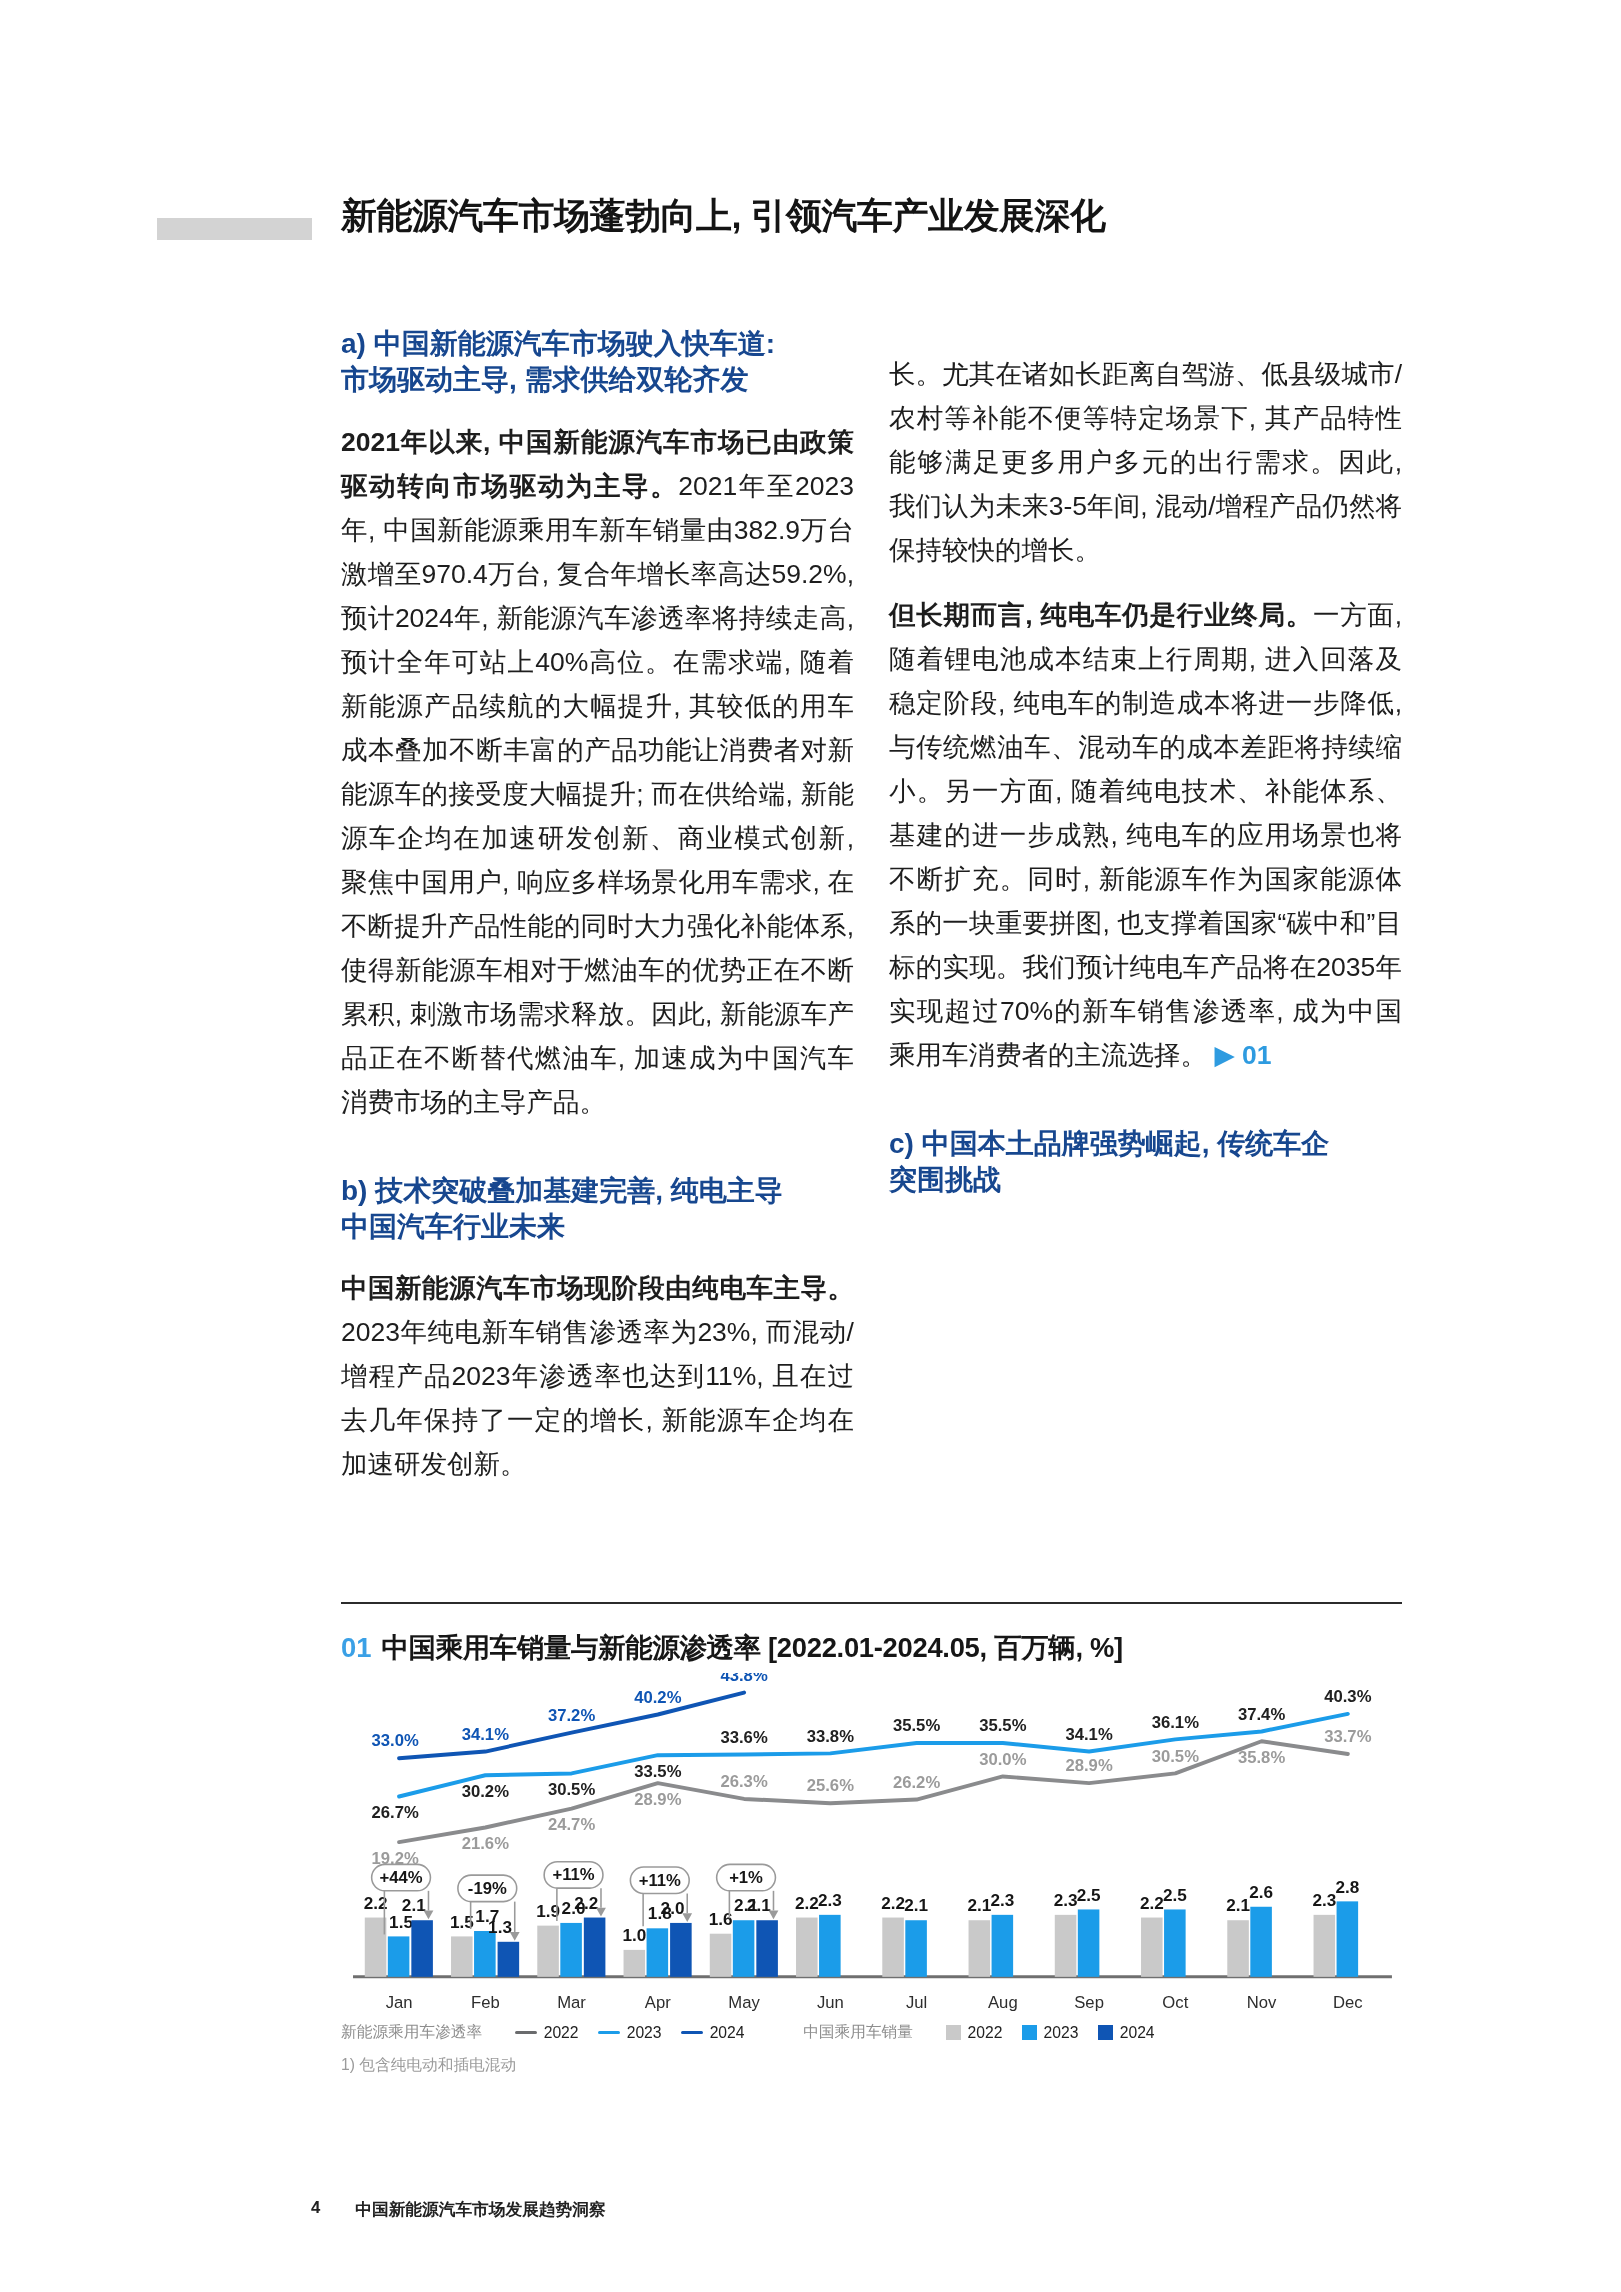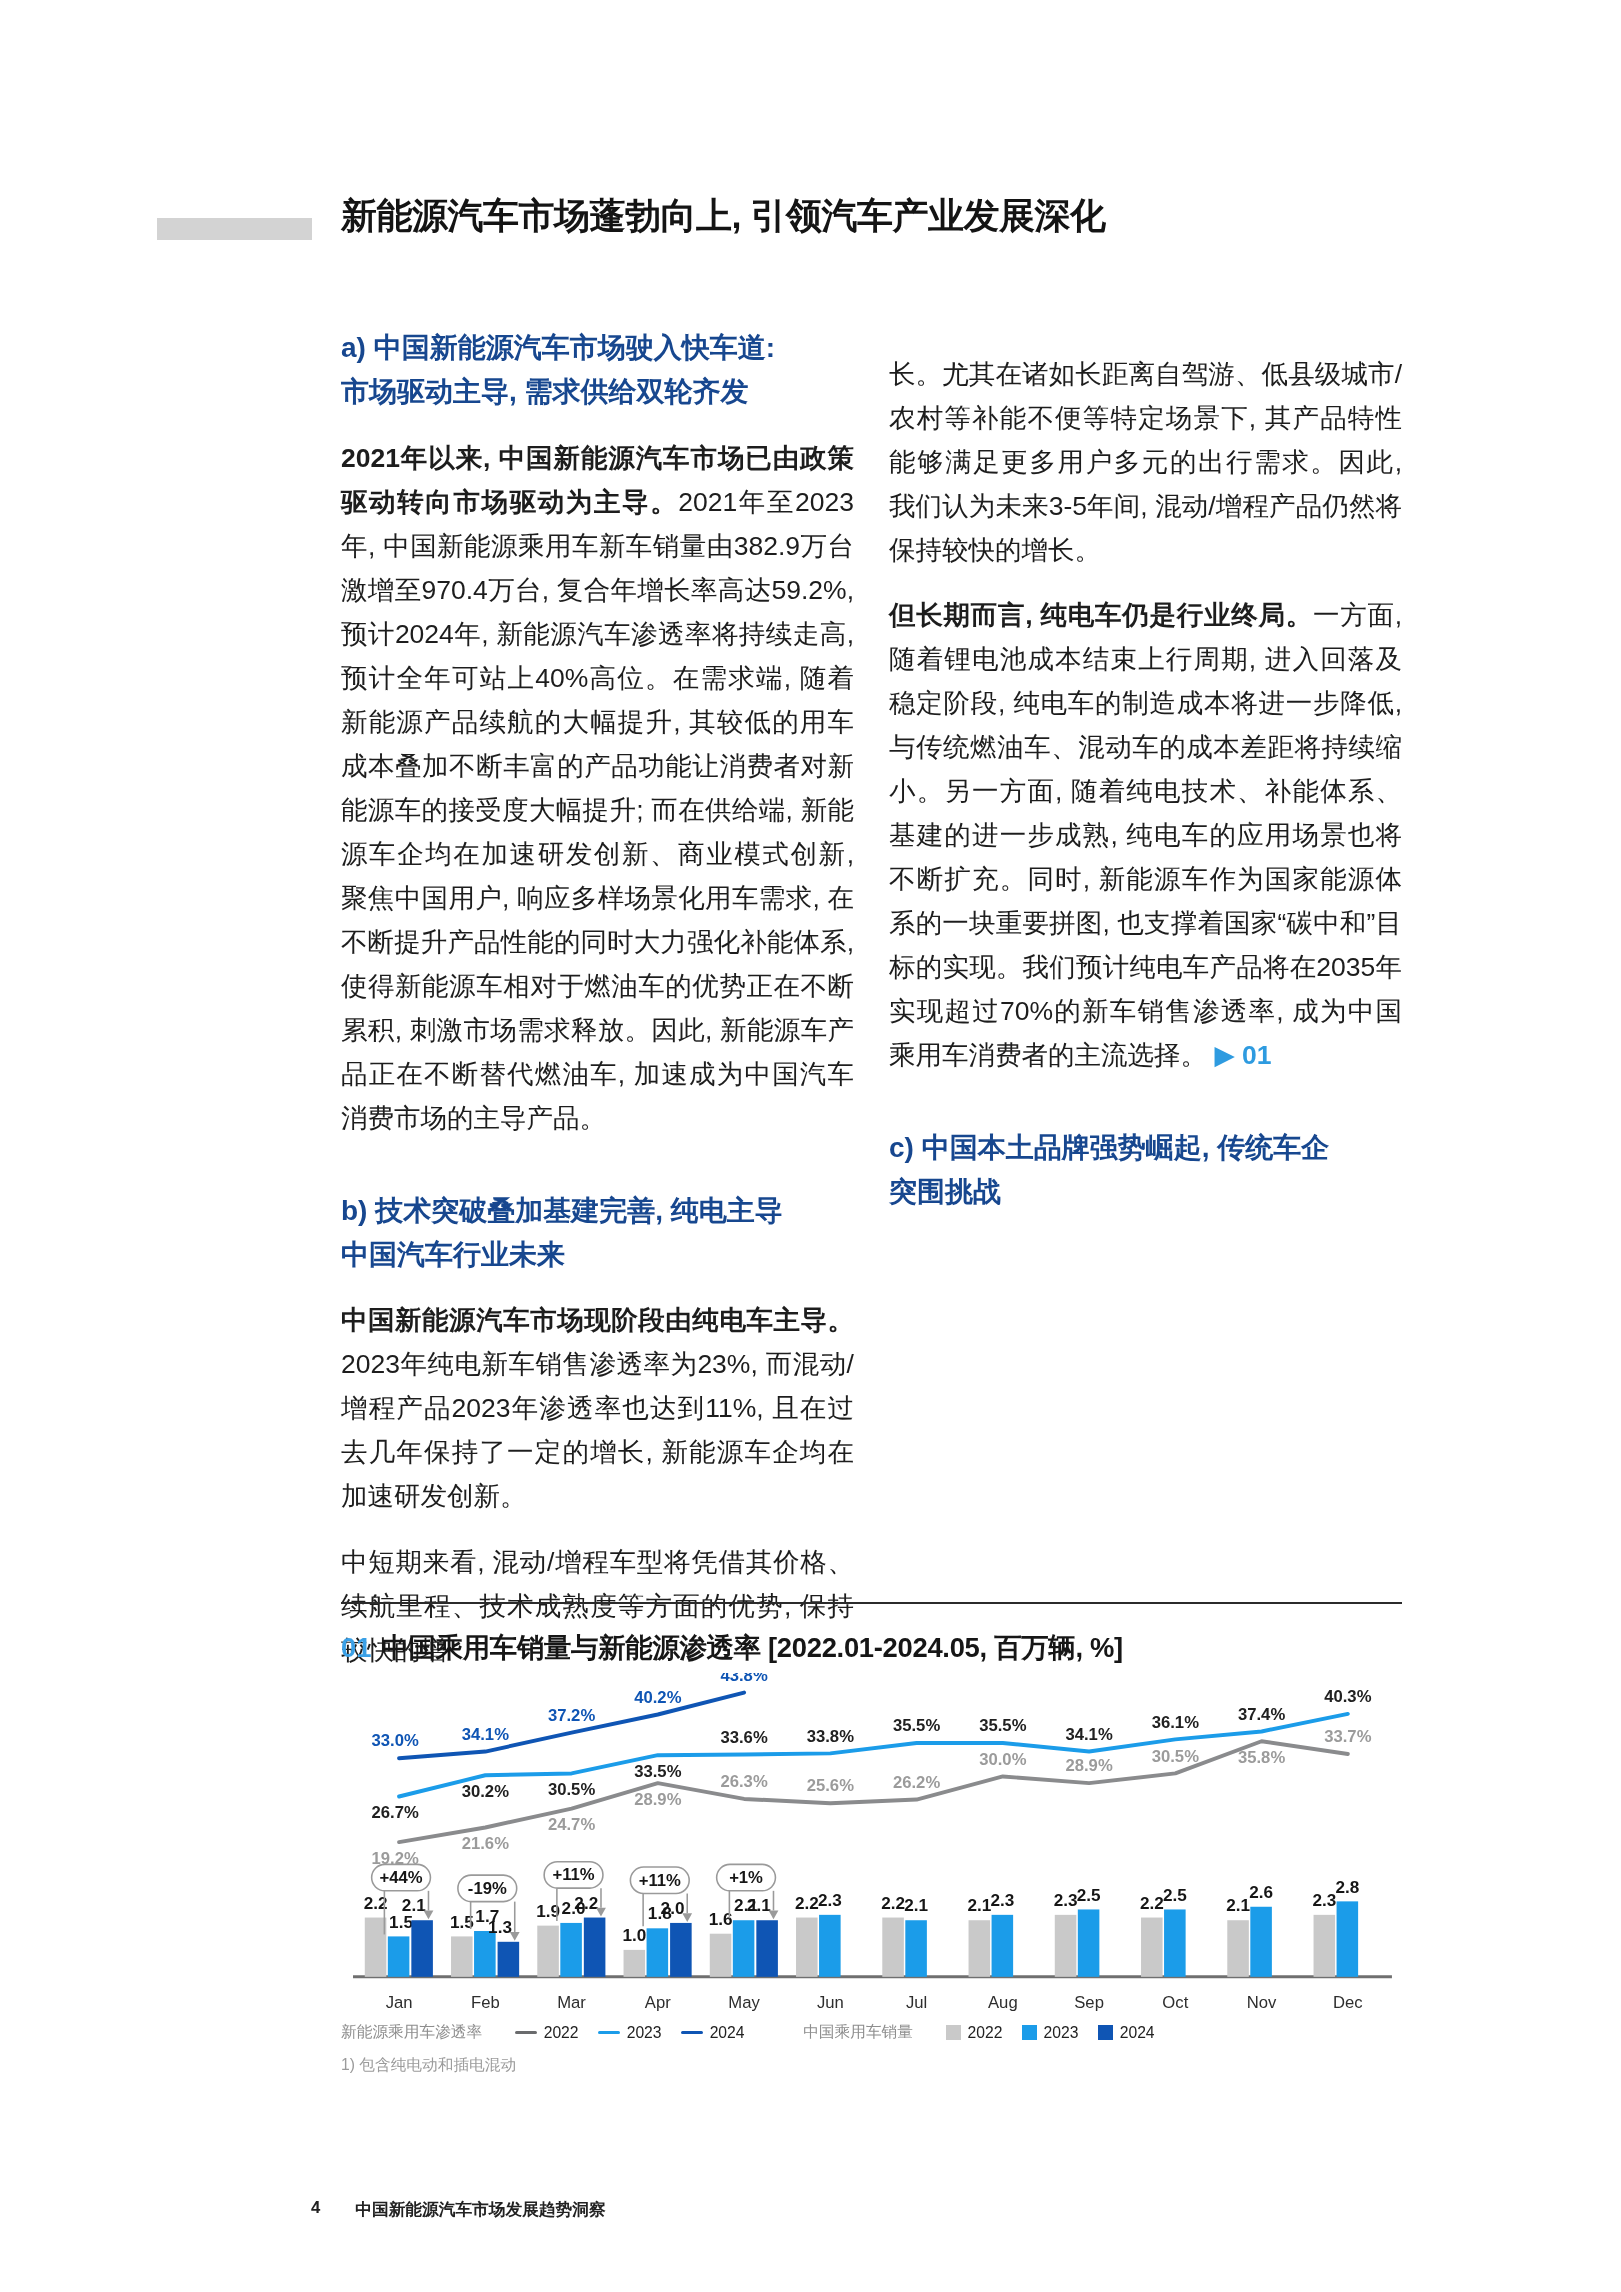--- a/index.html
+++ b/index.html
@@ -10,21 +10,21 @@
   }
   .header-bar { position:absolute; left:157px; top:218px; width:155px; height:21.6px; background:#d3d3d3; }
   .page-title { position:absolute; left:341px; top:192px; width:1176px; font-size:36px; font-weight:bold; color:#141414; letter-spacing:-0.5px; }
 
   .columns { position:absolute; left:341px; top:326px; width:1061px; display:flex; gap:35px; }
   .col { width:513px; font-size:26.5px; line-height:44px; text-align:justify; color:#1d1d1d; }
   .col-right { padding-top:25.5px; }
   .col p { margin:0 0 21.6px 0; }
   .col p.cont { margin-bottom:0; }
   h2.sec {
-    color:#17478f; font-size:28px; line-height:44px; font-weight:bold;
+    color:#17478f; font-size:28px; line-height:36px; font-weight:bold;
     margin:49px 0 21.6px 0; white-space:pre-line; text-align:left;
   }
   h2.sec.first { margin-top:0; }
   .lead { font-weight:bold; }
   .ref-marker { color:#2e9be0; font-weight:bold; white-space:nowrap; }
 
   .chart-panel { position:absolute; left:341px; top:1602px; width:1061px; border-top:2px solid #2b2b2b; }
   .chart-head { display:flex; gap:10px; align-items:baseline; margin-top:25.5px; }
   .chart-index { color:#3aa0e6; font-size:27.4px; font-weight:bold; }
   .chart-title { font-size:27.4px; font-weight:bold; color:#161616; letter-spacing:-0.3px; }
@@ -59,21 +59,20 @@
 
 <div class="columns">
   <div class="col col-left">
     <h2 class="sec first">a) 中国新能源汽车市场驶入快车道:
 市场驱动主导, 需求供给双轮齐发</h2>
     <p><span class="lead">2021年以来, 中国新能源汽车市场已由政策驱动转向市场驱动为主导。</span><span>2021年至2023年, 中国新能源乘用车新车销量由382.9万台激增至970.4万台, 复合年增长率高达59.2%, 预计2024年, 新能源汽车渗透率将持续走高, 预计全年可站上40%高位。在需求端, 随着新能源产品续航的大幅提升, 其较低的用车成本叠加不断丰富的产品功能让消费者对新能源车的接受度大幅提升; 而在供给端, 新能源车企均在加速研发创新、商业模式创新, 聚焦中国用户, 响应多样场景化用车需求, 在不断提升产品性能的同时大力强化补能体系, 使得新能源车相对于燃油车的优势正在不断累积, 刺激市场需求释放。因此, 新能源车产品正在不断替代燃油车, 加速成为中国汽车消费市场的主导产品。</span></p>
 
     <h2 class="sec">b) 技术突破叠加基建完善, 纯电主导
 中国汽车行业未来</h2>
     <p><span class="lead">中国新能源汽车市场现阶段由纯电车主导。</span><span>2023年纯电新车销售渗透率为23%, 而混动/增程产品2023年渗透率也达到11%, 且在过去几年保持了一定的增长, 新能源车企均在加速研发创新。</span></p>
-    <p class="cont">中短期来看, 混动/增程车型将凭借其价格、续航里程、技术成熟度等方面的优势, 保持较快的增</p>
   </div>
 
   <div class="col col-right">
     <p>长。尤其在诸如长距离自驾游、低县级城市/农村等补能不便等特定场景下, 其产品特性能够满足更多用户多元的出行需求。因此, 我们认为未来3-5年间, 混动/增程产品仍然将保持较快的增长。</p>
     <p><span class="lead">但长期而言, 纯电车仍是行业终局。</span><span>一方面, 随着锂电池成本结束上行周期, 进入回落及稳定阶段, 纯电车的制造成本将进一步降低, 与传统燃油车、混动车的成本差距将持续缩小。另一方面, 随着纯电技术、补能体系、基建的进一步成熟, 纯电车的应用场景也将不断扩充。同时, 新能源车作为国家能源体系的一块重要拼图, 也支撑着国家“碳中和”目标的实现。我们预计纯电车产品将在2035年实现超过70%的新车销售渗透率, 成为中国乘用车消费者的主流选择。</span> <span class="ref-marker">▶ 01</span></p>
 
     <h2 class="sec">c) 中国本土品牌强势崛起, 传统车企
 突围挑战</h2>
   </div>
 </div>

